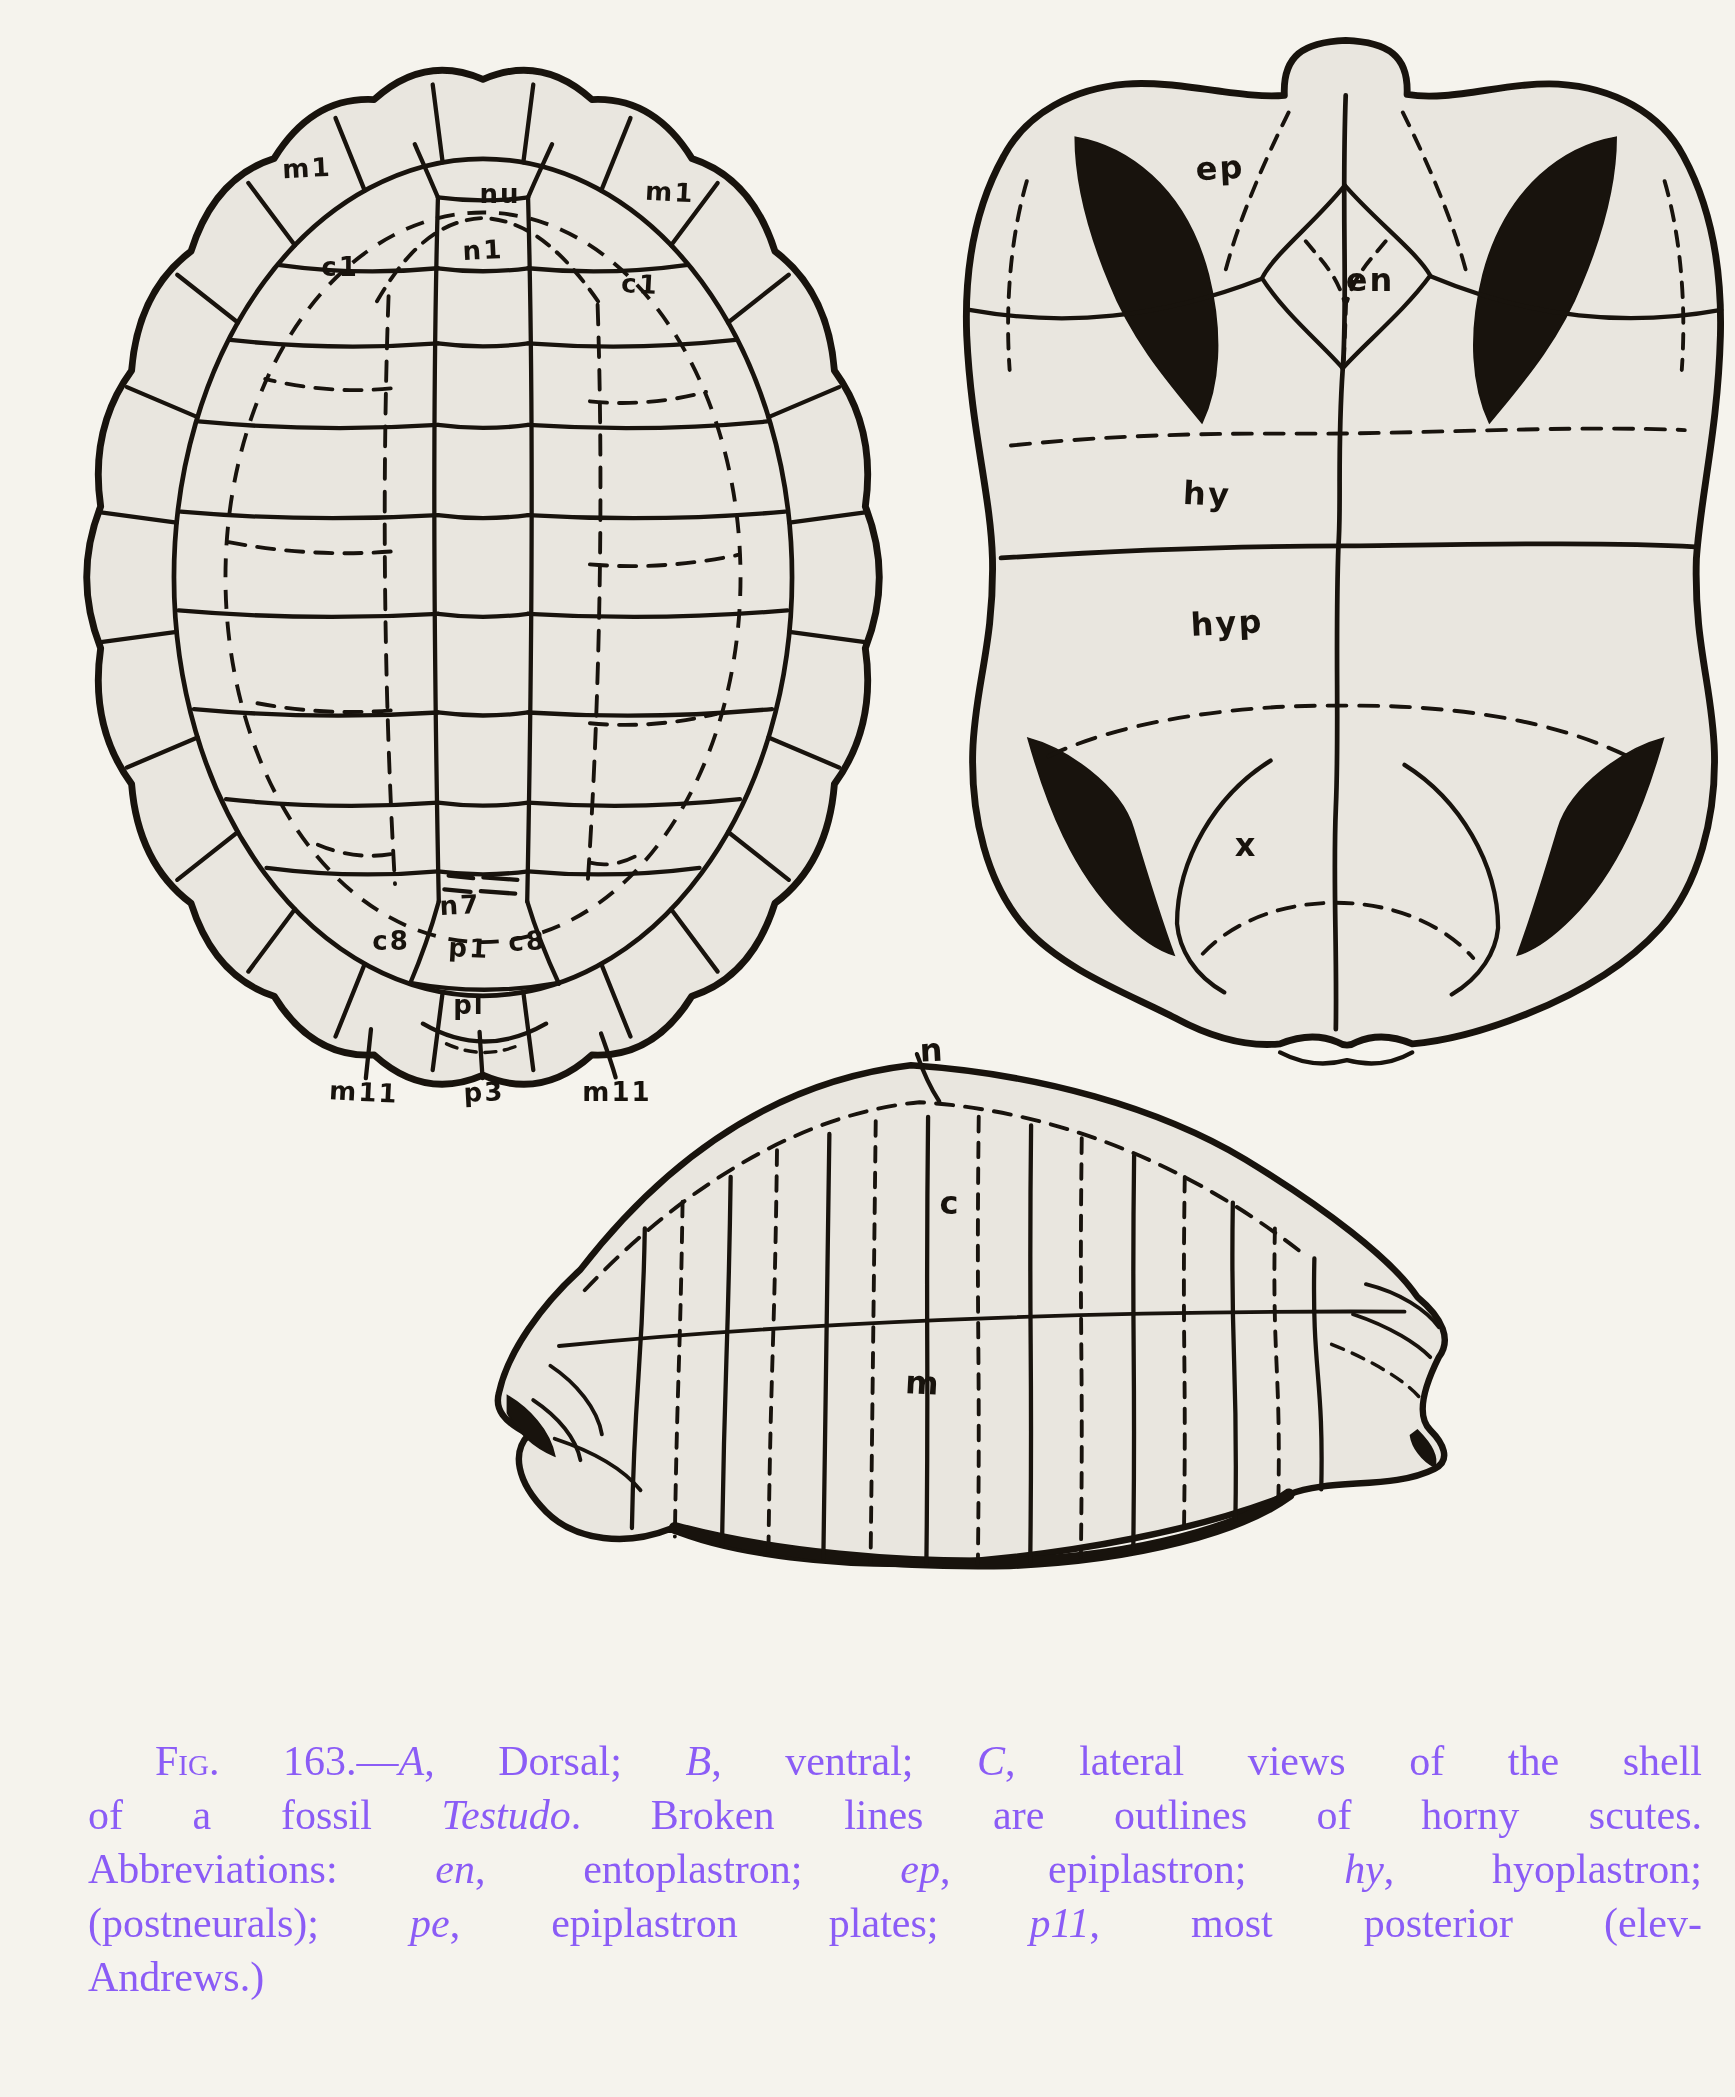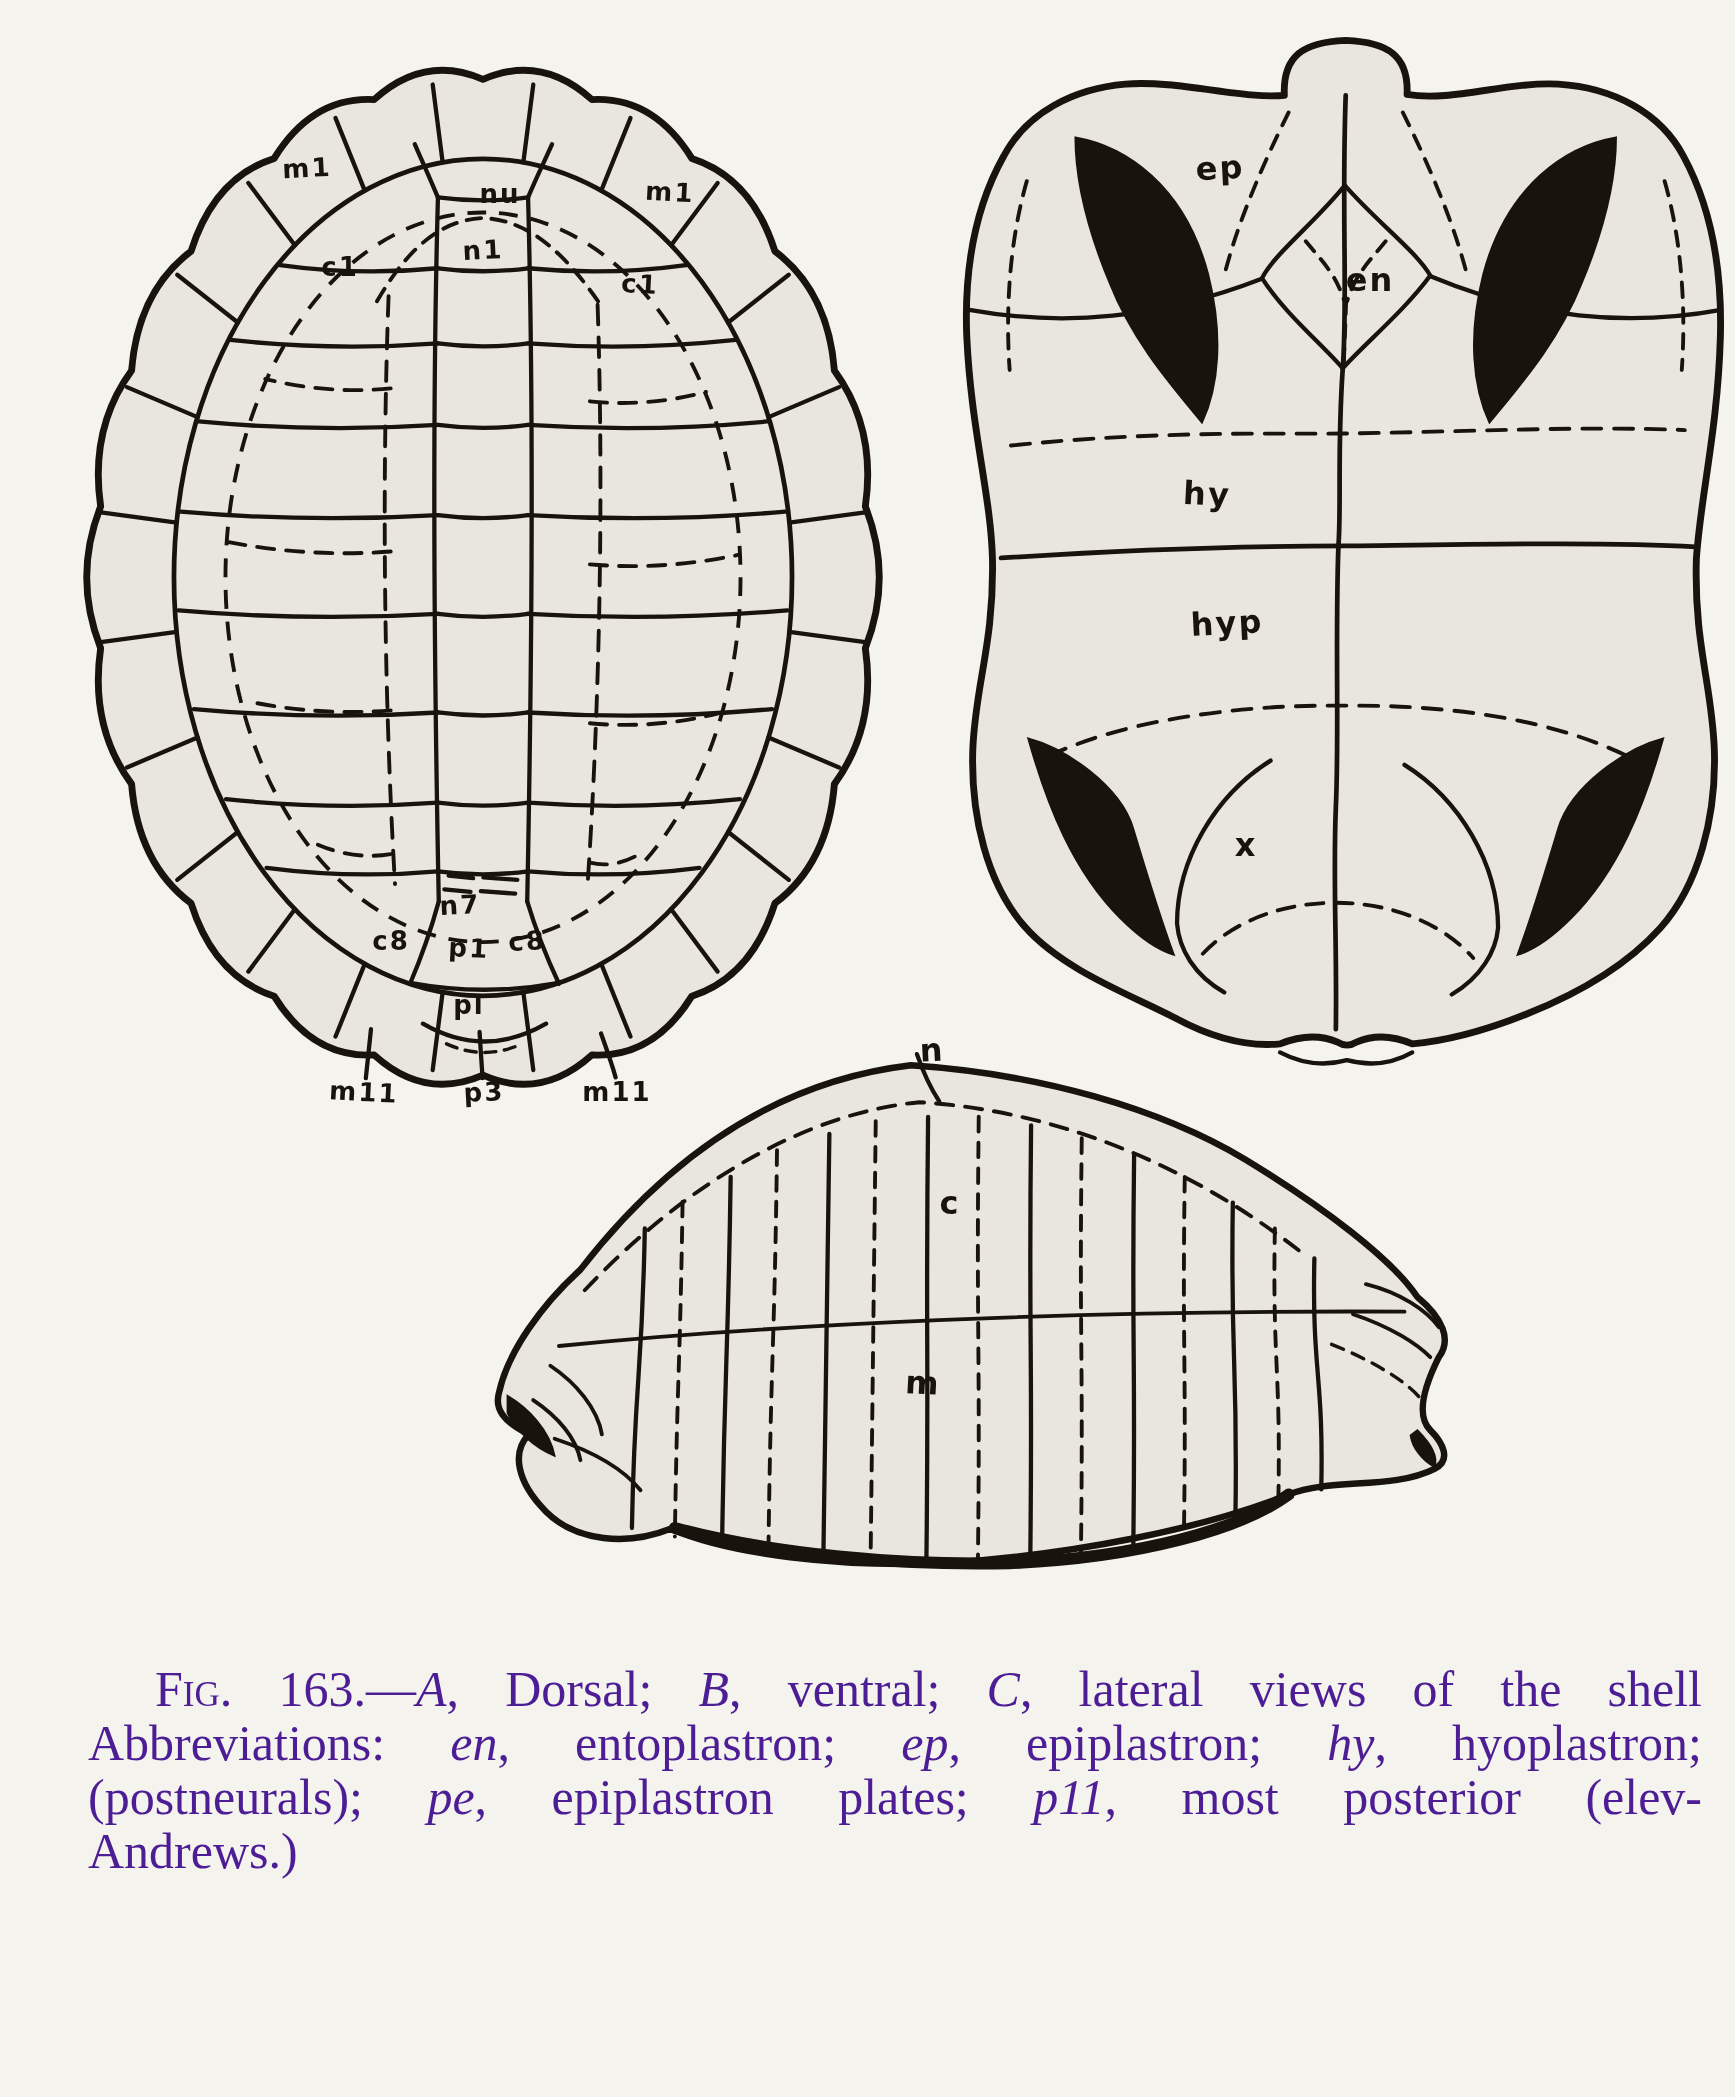--- a/index.html
+++ b/index.html
@@ -12,22 +12,22 @@
   svg{position:absolute;left:0;top:0;}
   .lbl{
     position:absolute;transform:translate(-50%,-50%);
     font-family:"DejaVu Sans",sans-serif;font-weight:700;color:#18130d;
     letter-spacing:2.1px;white-space:nowrap;line-height:1;
   }
   .lbl.dorsal{font-size:26px;}
   .lbl.ventral{font-size:32px;}
   .lbl.lateral{font-size:32px;}
   #caption{
-    position:absolute;left:88px;top:1662px;width:1614px;
-    color:#4c1d95;font-size:50px;line-height:54px;
+    position:absolute;left:88px;top:1734px;width:1614px;
+    color:#8b5cf6;font-size:42px;line-height:54px;
   }
   .cap-line{text-align:justify;text-align-last:justify;}
   .cap-line.no-just{text-align:right;text-align-last:left;}
   .cap-line.indent{text-indent:67px;}
   .cap-line em{font-style:italic;}
   .cap-line .sc{font-variant:small-caps;}
 </style>
 </head>
 <body>
 
@@ -190,18 +190,19 @@
       <div class="lbl ventral" style="left: 1370px; top: 280px; transform: translate(-50%, -50%) rotate(0deg);">en</div>
       <div class="lbl ventral" style="left: 1207px; top: 494px; transform: translate(-50%, -50%) rotate(3deg);">hy</div>
       <div class="lbl ventral" style="left: 1227px; top: 623px; transform: translate(-50%, -50%) rotate(-3deg);">hyp</div>
       <div class="lbl ventral" style="left: 1246px; top: 845px; transform: translate(-50%, -50%) rotate(0deg);">x</div>
       <div class="lbl lateral" style="left: 932px; top: 1050px; transform: translate(-50%, -50%) rotate(-3deg);">n</div>
       <div class="lbl lateral" style="left: 950px; top: 1203px; transform: translate(-50%, -50%) rotate(0deg);">c</div>
       <div class="lbl lateral" style="left: 923px; top: 1383px; transform: translate(-50%, -50%) rotate(3deg);">m</div>
     </div>
   <div id="caption">
       <div class="cap-line indent"><span class="sc">Fig.</span><span> 163.—</span><em>A</em><span>, Dorsal; </span><em>B</em><span>, ventral; </span><em>C</em><span>, lateral views of the shell</span></div>
+      <div class="cap-line"><span>of a fossil </span><em>Testudo</em><span>. Broken lines are outlines of horny scutes.</span></div>
       <div class="cap-line"><span>Abbreviations: </span><em>en</em><span>, entoplastron; </span><em>ep</em><span>, epiplastron; </span><em>hy</em><span>, hyoplastron;</span></div>
       <div class="cap-line"><span>(postneurals); </span><em>pe</em><span>, epiplastron plates; </span><em>p11</em><span>, most posterior (elev-</span></div>
       <div class="cap-line no-just"><span>Andrews.)</span></div>
     </div>
 </div>
 
 
 </body></html>

